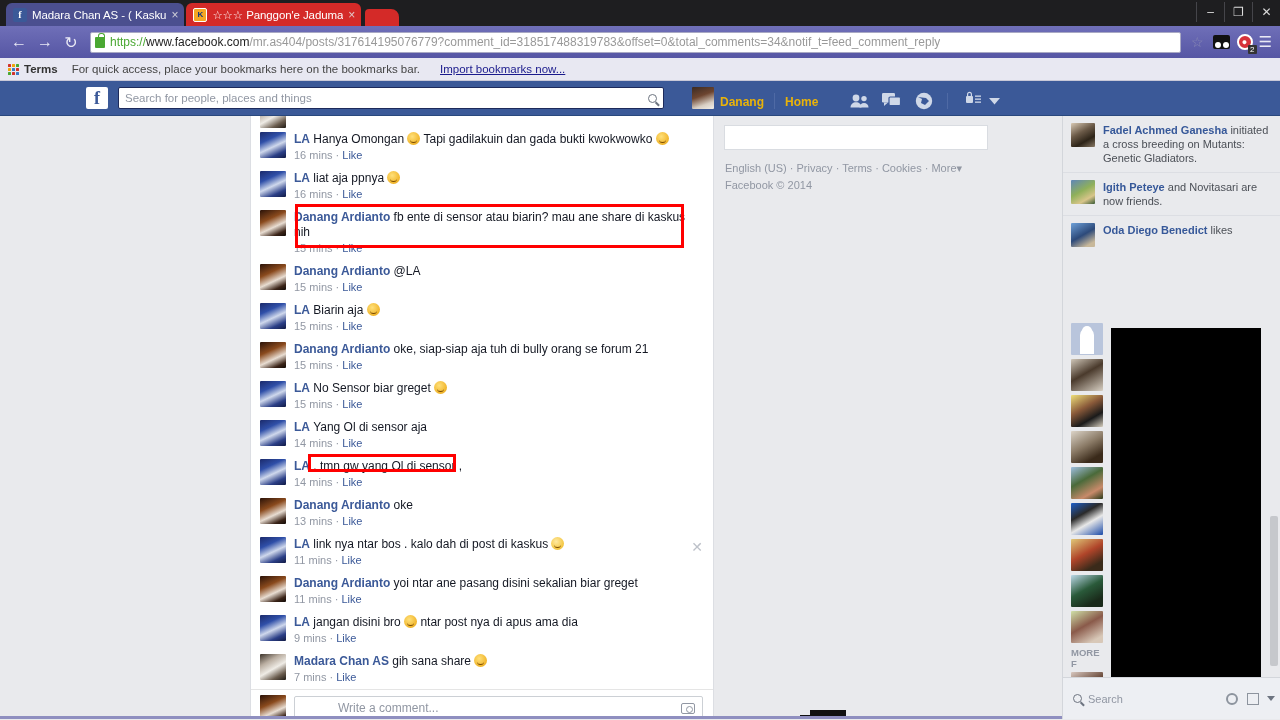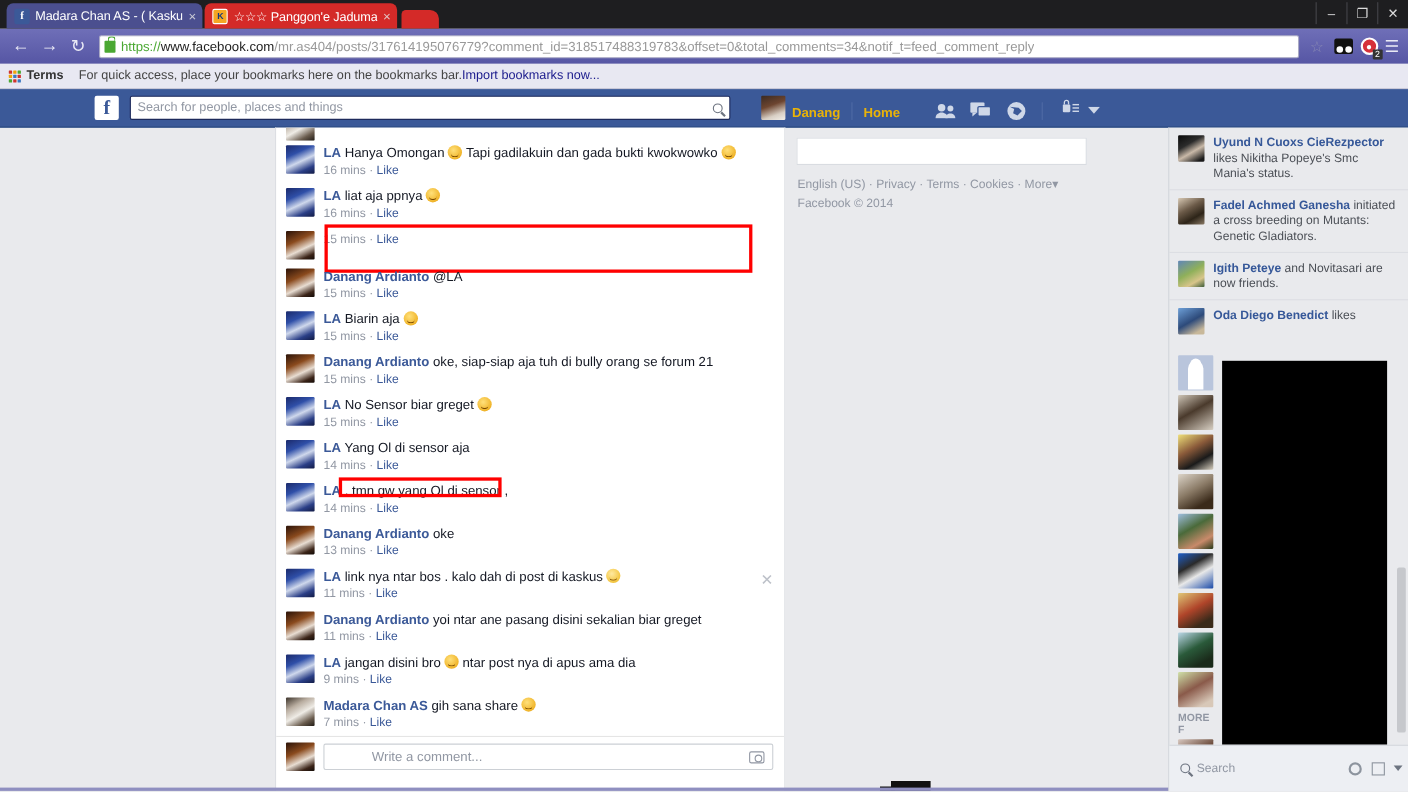--- a/index.html
+++ b/index.html
@@ -122,21 +122,21 @@
   .apps-grid i:nth-child(2){ background:#f0a30a }
   .apps-grid i:nth-child(3){ background:#4aa832 }
   .apps-grid i:nth-child(4){ background:#f0a30a }
   .apps-grid i:nth-child(5){ background:#3b78c2 }
   .apps-grid i:nth-child(6){ background:#d0342c }
   .apps-grid i:nth-child(7){ background:#4aa832 }
   .apps-grid i:nth-child(8){ background:#d0342c }
   .apps-grid i:nth-child(9){ background:#3b78c2 }
   .bm-apps { font-weight: bold; margin-right: 14px; }
   .bm-hint { color: #444; }
-  .bm-link { color: #1a1a8c; margin-left: 0; }
+  .bm-link { color: #1a1a8c; text-decoration: underline; margin-left: 20px; }
 
   
   .page { position: relative; height: 638px; background: #e9eaed; overflow: hidden; }
   .fbbar {
     height: 35px; background: #3b5998;
     border-bottom: 1px solid #29487d;
     display: flex; align-items: center; padding: 0 10px;
   }
   .fb-logo {
     width: 22px; height: 22px; background: #fff; color: #3b5998;
@@ -461,20 +461,21 @@
           <div class="c-avatar av-la"></div>
           <div class="c-body">
             <div class="c-text"><span class="c-author">LA</span> <span>liat aja ppnya <span class="emo"></span></span></div>
             <div class="c-meta"><span>16 mins</span><span class="dot"> · </span><span class="lk">Like</span></div>
           </div>
         </div>
 
         <div class="comment" style="position:relative">
           <div class="c-avatar av-da"></div>
           <div class="c-body">
+            <div class="c-text"><span class="c-author">Danang Ardianto</span> <span>fb ente di sensor atau biarin? mau ane share di kaskus nih</span></div>
             <div class="c-meta"><span>15 mins</span><span class="dot"> · </span><span class="lk">Like</span></div>
           </div>
           <div class="hl-box" style="left:44px;top:-2px;right:29px;height:44px"></div>
         </div>
 
         <div class="comment">
           <div class="c-avatar av-da"></div>
           <div class="c-body">
             <div class="c-text"><span class="c-author">Danang Ardianto</span> <span>@LA</span></div>
             <div class="c-meta"><span>15 mins</span><span class="dot"> · </span><span class="lk">Like</span></div>
@@ -576,24 +577,20 @@
         <div class="side-white"></div>
         <div class="side-links">
           <span>English (US)</span><span class="sep"> · </span><span>Privacy</span><span class="sep"> · </span><span>Terms</span><span class="sep"> · </span><span>Cookies</span><span class="sep"> · </span><span>More</span><span>▾</span>
           <br>
           <span>Facebook © 2014</span>
         </div>
       </div>
 
       <div class="ticker">
 
-        <div class="ticker-item">
-          <div class="t-avatar tv1"></div>
-          <div class="t-text"><b>Uyund N Cuoxs CieRezpector</b> <span>likes Nikitha Popeye's Smc Mania's status.</span></div>
-        </div>
 
         <div class="ticker-item">
           <div class="t-avatar tv2"></div>
           <div class="t-text"><b>Fadel Achmed Ganesha</b> <span>initiated a cross breeding on Mutants: Genetic Gladiators.</span></div>
         </div>
 
         <div class="ticker-item">
           <div class="t-avatar tv3"></div>
           <div class="t-text"><b>Igith Peteye</b> <span>and Novitasari are now friends.</span></div>
         </div>

